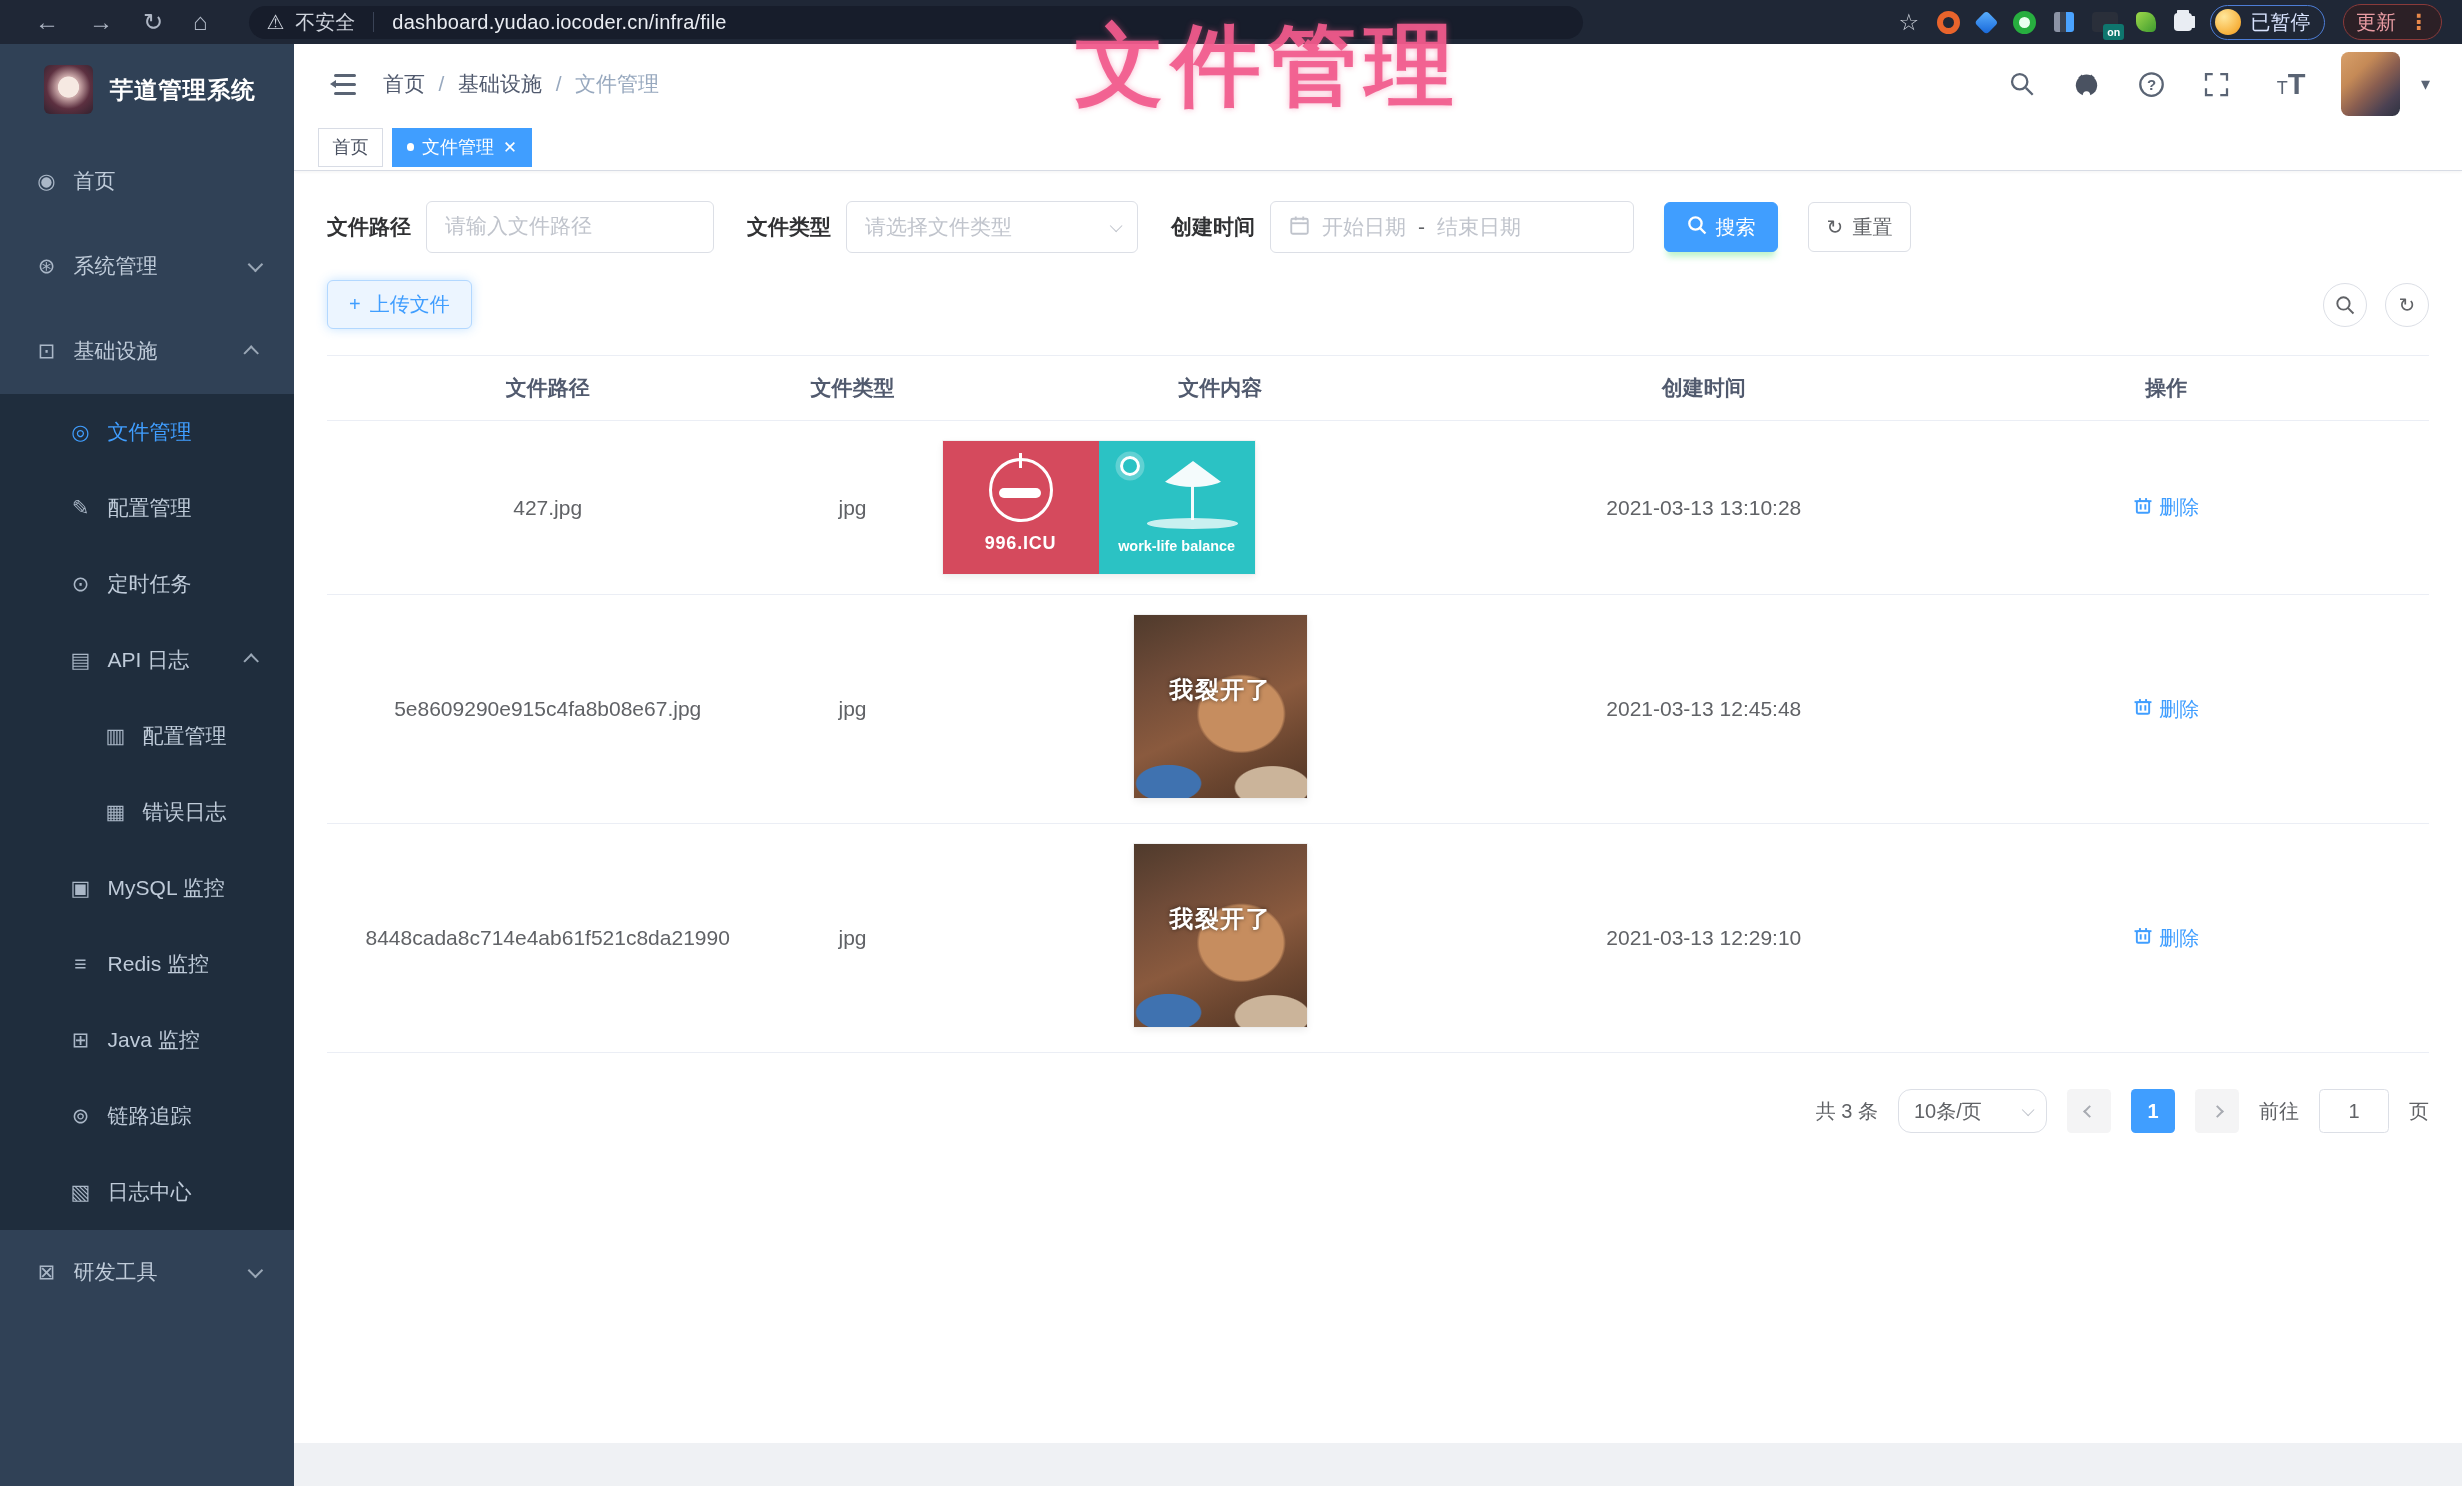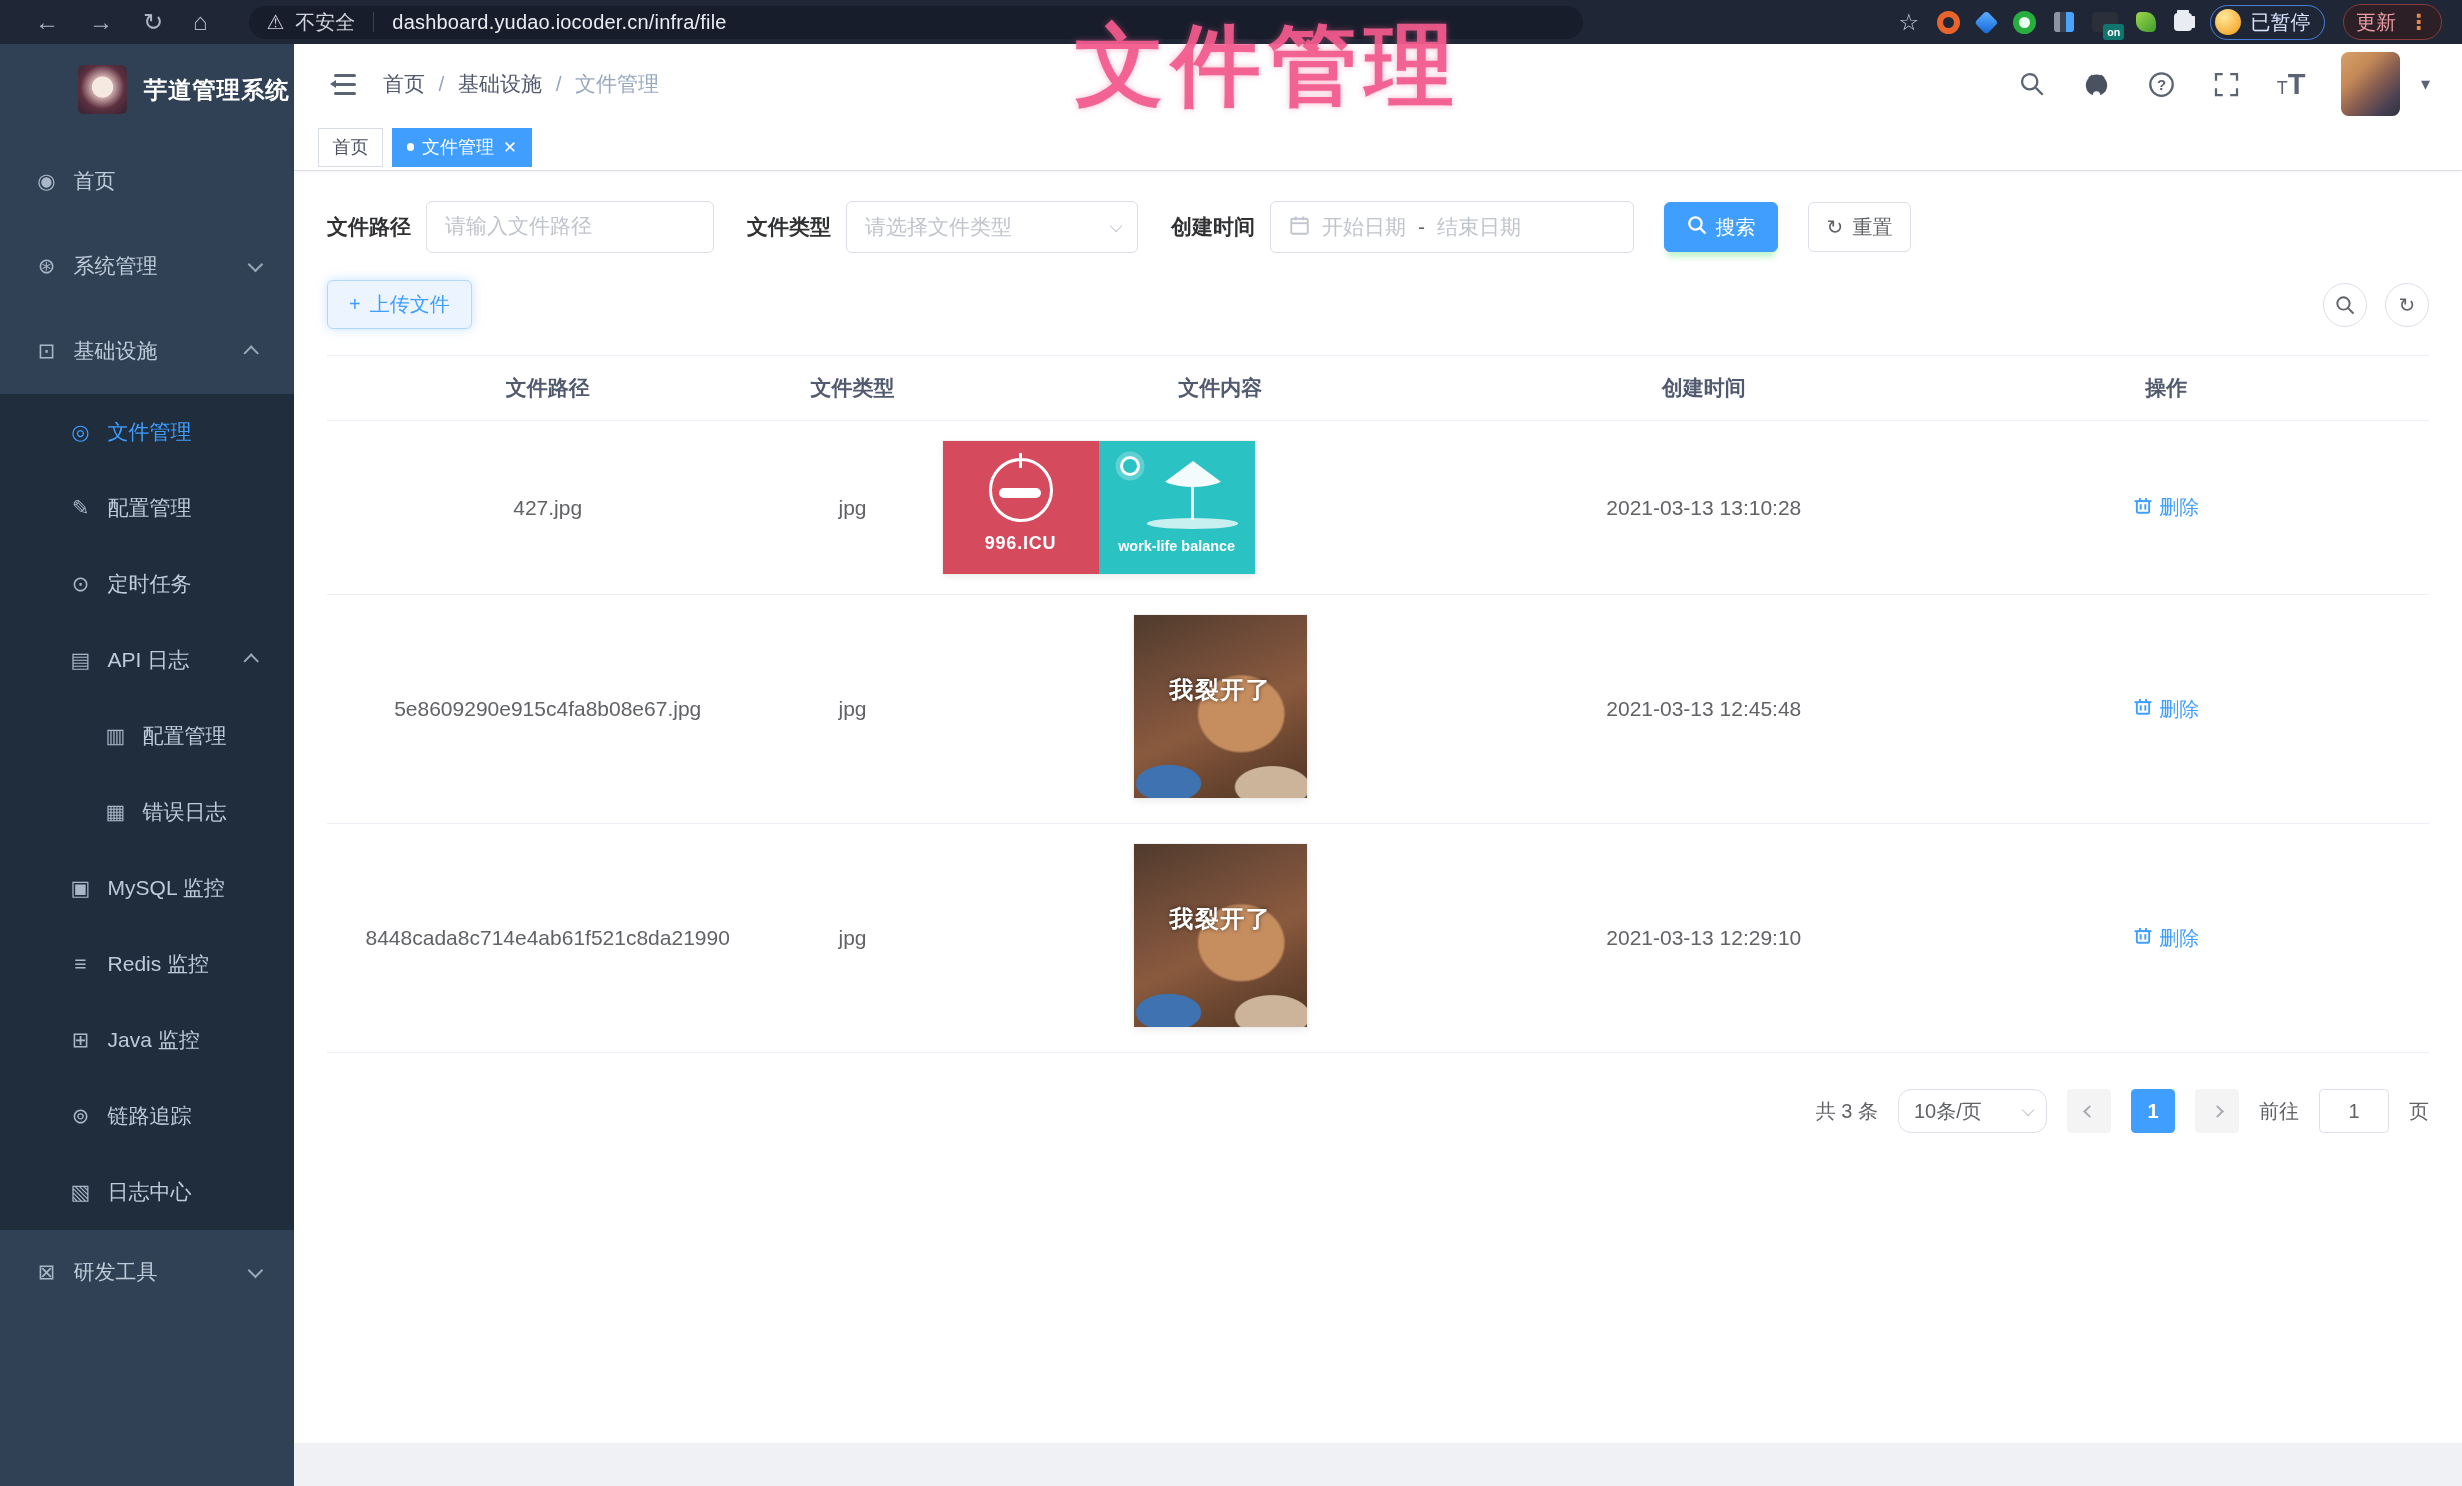--- a/index.html
+++ b/index.html
@@ -29,21 +29,21 @@
   .emoji-avatar { width:26px; height:26px; border-radius:50%; background:radial-gradient(circle at 35% 30%,#ffe79b,#f7b13c 70%,#e2902a); }
   .paused-pill { display:flex; align-items:center; gap:9px; border:1.5px solid #4d7dd6; border-radius:20px;
     padding:3px 13.6px 3px 4.5px; color:#d9e4ff; font-size:20px; }
   .update-pill { display:flex; align-items:center; gap:12px; border:1.5px solid #8a3a3a; background:#2c2026;
     border-radius:18px; padding:3.8px 12px; }
   .update-pill .upd { color:#e89ba2; font-size:20px; }
   .update-pill .kebab { color:#e8884a; font-size:21px; font-weight:700; }
 
   
   .sidebar { position:absolute; left:0; top:44px; width:294px; height:1443px; background:#304156; overflow:hidden; }
-  .logo-row { display:flex; align-items:center; gap:16.7px; padding:21px 0 20px 44px;margin-left:34px; }
+  .logo-row { display:flex; align-items:center; gap:16.7px; padding:21px 0 20px 44px; }
   .logo-img { width:49px; height:49px; border-radius:6px;
     background:radial-gradient(circle at 50% 45%, #f6e9e2 28%, #caa 30%, #5c3040 60%, #31212e 100%); }
   .logo-title { color:#fff; font-size:23.5px; font-weight:700; letter-spacing:0.8px; }
   #sidebar-menu { margin-top:4.5px; }
   .menu-item { display:flex; align-items:center; color:#bfcbd9; font-size:21px; cursor:pointer; }
   .menu-item .m-ic { width:33px; font-size:21px; color:#aab7c7; margin-right:10.6px; text-align:center; }
   .menu-item.lvl0 { height:85px; padding-left:30px; background:#304156; }
   .menu-item.lvl1 { height:76px; padding-left:64px; background:#1f2d3d; }
   .menu-item.lvl2 { height:76px; padding-left:99px; background:#1f2d3d; }
   .menu-item.active, .menu-item.active .m-ic { color:#409eff; }
@@ -60,21 +60,21 @@
   .hamburger { width:30px; height:24px; position:relative; margin-right:27px; cursor:pointer; }
   .hamburger i { position:absolute; left:7.6px; right:0; height:3px; background:#5a6474; border-radius:1.5px; }
   .hamburger i:nth-child(1){ top:1.5px; } .hamburger i:nth-child(2){ top:10.6px; } .hamburger i:nth-child(3){ top:20px; }
   .hamburger::before { content:""; position:absolute; left:0; top:7.6px; border:4.5px solid transparent; border-right:6px solid #5a6474; }
   .breadcrumb { display:flex; align-items:center; gap:13.6px; font-size:21px; color:#515a6e; }
   .breadcrumb .sep { color:#97a8be; }
   .breadcrumb .current { color:#97a8be; }
   .header-right { margin-left:auto; display:flex; align-items:center; gap:35px; }
   .hicon { width:30px; height:30px; display:flex; align-items:center; justify-content:center; cursor:pointer; }
   .hicon svg { stroke:#5a6474; fill:none; stroke-width:3; }
-  .fontsize-ic { color:#5a6474; font-weight:400; font-size:18px; }
+  .fontsize-ic { color:#5a6474; font-weight:400; font-size:18px;margin-left:10px; }
   .fontsize-ic b { font-size:29px; }
   .user-avatar { width:59px; height:64px; border-radius:7.6px;
     background:linear-gradient(135deg,#d8a06a 0%,#c58a57 30%,#8a5e50 55%,#4b4152 80%,#2e3342 100%); }
   .caret { color:#5a6474; font-size:18px; margin-left:-13.6px; }
 
   .tags-bar { height:47px; display:flex; align-items:center; gap:9px; padding:0 24px;
     background:#fff; border-bottom:0.8px solid #d8dce5; box-shadow:0 1.5px 3px rgba(0,0,0,.04); }
   .tag { display:flex; align-items:center; height:39px; padding:0 13.6px; border:0.8px solid #d8dce5;
     background:#fff; color:#495060; font-size:18px; cursor:pointer; }
   .tag.active { background:#409eff; border-color:#409eff; color:#fff; }

